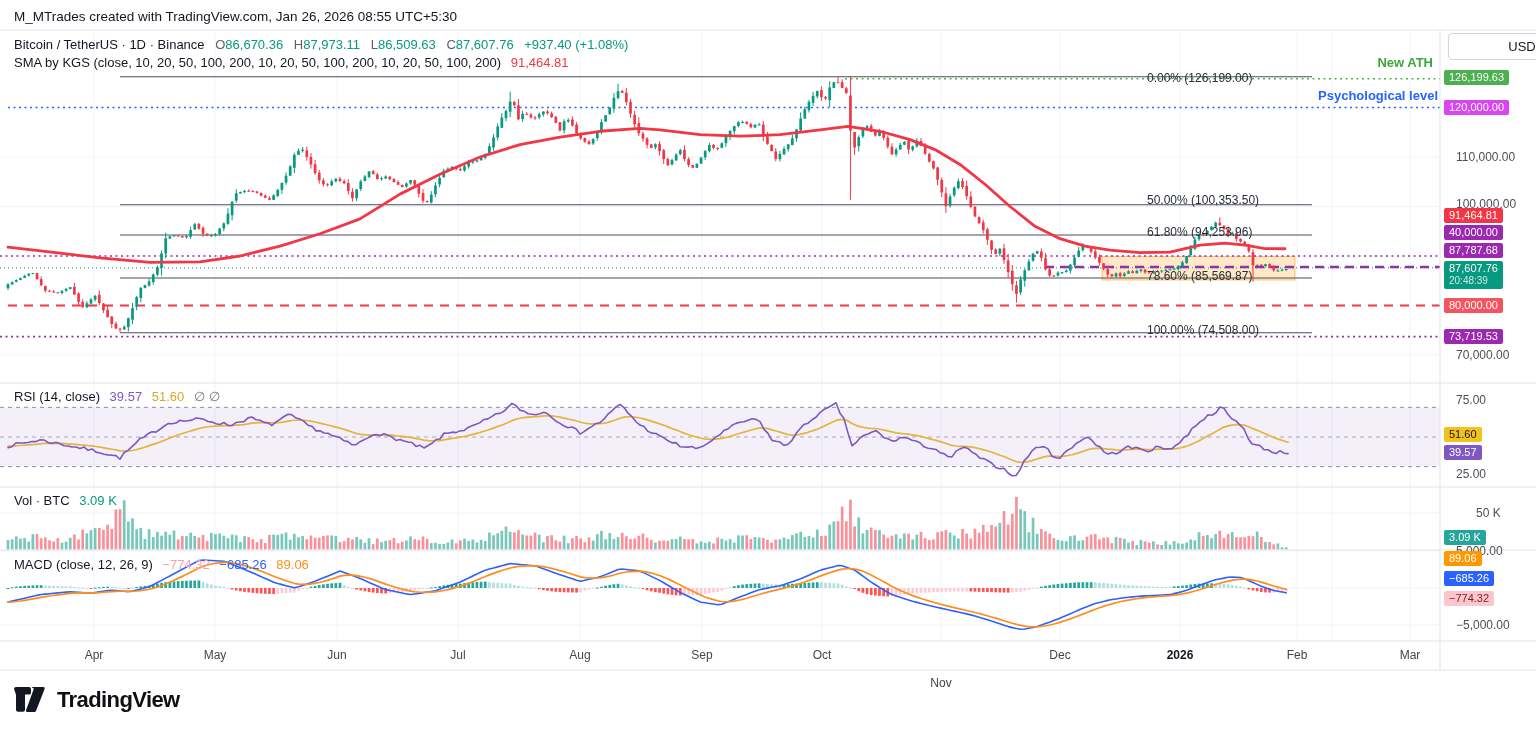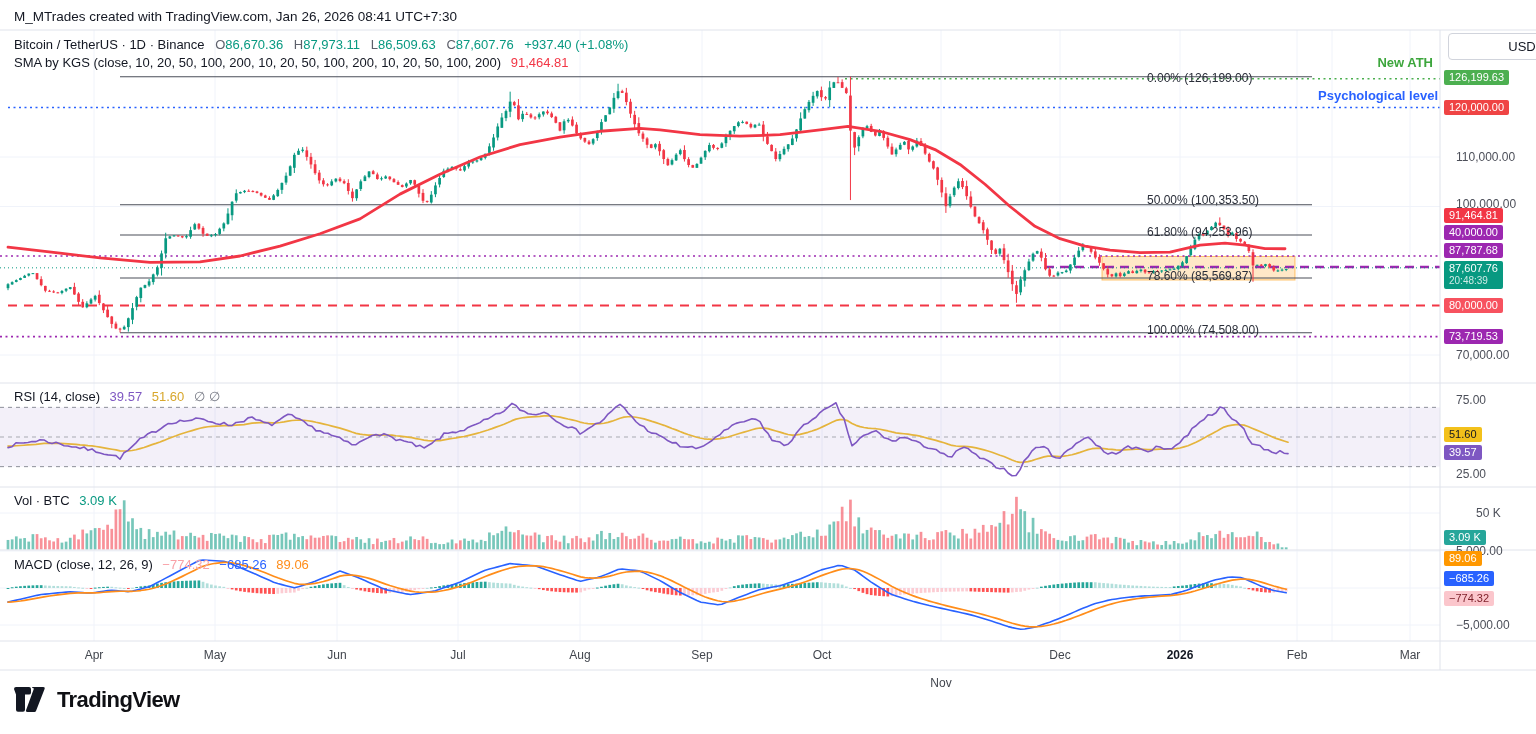--- a/index.html
+++ b/index.html
@@ -1318,21 +1318,21 @@
       <polyline points="8,447.61442471680044 12,446.6959242690951 16,442.7060240883678 20,442.95305003730954 24,442.84382640617343 28,442.515586964041 32,441.5599416892901 36,441.62378573962303 40,439.7705874547735 44,439.9330052700241 48,442.3989057939077 52,443.55007141127436 56,442.1792860562553 60,443.8413008242945 64,445.77176845208555 68,445.95434440952295 72,447.00905212237933 76,446.9406052053422 80,448.5767682915901 84,446.94500210354727 88,450.3287606731951 92,448.879460209926 96,452.1089745150606 100,453.06572896467895 104,454.2107044049203 108,454.9105412910655 112,455.1818541150838 116,455.60582463511827 120,459.23131174391506 124,452.70123460522296 128,450.4252194231898 132,446.63198858997225 136,442.87231709574905 140,438.30480457217993 144,437.1501999518797 148,433.72788033696264 152,431.6922636240199 156,432.1219964606613 160,429.2746076251194 164,426.26000343779475 168,423.64927854674306 172,423.70700110873827 176,423.0710466523692 180,420.2613410139208 184,421.28408769464744 188,420.6843058205247 192,420.1406436779474 196,418.0496890682901 200,418.5179455827475 204,419.3605007286345 208,421.4202052398498 212,422.11829977324606 216,423.68034697354335 220,424.4892090067143 224,422.50890014817566 228,425.39607276194295 232,425.51978612844647 236,422.47039452867955 240,422.0397896604389 244,421.6010215013102 248,417.84553058358284 252,417.0032874651924 256,419.809956372112 260,420.299996633254 264,422.38857195561377 268,422.92859330373255 272,425.4842689672783 276,421.9456918745935 280,419.4501622742787 284,416.51893744304033 288,414.20030970954895 292,414.7835750476122 296,418.01727876708657 300,419.0723309420273 304,421.4274175357074 308,425.28348551262917 312,426.33742409971654 316,430.88215380641225 320,430.7269069592878 324,433.0523437823564 328,433.30258729534296 332,435.5809933980286 336,436.53676111496986 340,437.52593057949844 344,440.7915705934465 348,441.62413750387725 352,444.79666083686055 356,444.7083678268194 360,441.70265736911443 364,439.70237329084426 368,437.8884126454741 372,435.49276144530626 376,434.59891376537087 380,435.73049339101465 384,433.64905418444425 388,435.2238736217171 392,437.128103806369 396,440.50084688469025 400,439.53768116123973 404,441.04372714737354 408,442.0313496792302 412,442.46465502646714 416,446.43175322144924 420,445.3367502256632 424,447.9521027080819 428,445.53693324963 432,443.21813505936416 436,439.5273466269001 440,439.0220441088453 444,433.02460650145264 448,433.30497872962655 452,432.1448070246965 456,432.63974626144466 460,430.8568173836768 464,430.5685035584077 468,427.4798980352342 472,425.8490462405657 476,424.32201464639604 480,422.6238337920333 484,419.47199056129654 488,418.8517309975401 492,416.42677801953505 496,413.67579295415925 500,413.35829129566997 504,411.3198450572789 508,407.1016046356335 512,403.38973879224807 516,405.485100539407 520,410.14584939577844 524,411.1516761471803 528,413.72808094154385 532,414.31423965044814 536,414.75190868458895 540,413.7124201323713 544,412.2541327778672 548,413.99187732592225 552,417.843839865389 556,421.2019277380978 560,423.3609613645673 564,425.9623774989992 568,427.7391249392182 572,427.0793643888533 576,428.7730384131968 580,434.1224545753002 584,431.6443367510587 588,428.7533071102574 592,426.3475678081363 596,423.4467485227659 600,422.66798467517646 604,419.14522370393576 608,414.0604997695163 612,410.7954721101448 616,406.92599421196434 620,404.33347613547 624,407.52436170466245 628,413.039988110125 632,416.6495150784254 636,421.75252083761245 640,425.06317658405004 644,426.5459307530448 648,431.387792065151 652,433.14419332270325 656,433.4710547266528 660,435.83716645253446 664,437.8003695161939 668,440.8012444022372 672,442.8362486723885 676,442.6110009221509 680,446.76326846675573 684,446.9642707036659 688,447.1458213672787 692,446.48275013694166 696,448.5888563949242 700,447.1543404695541 704,445.697848432377 708,443.1462108085602 712,440.5334364023134 716,436.8684316528589 720,434.7743592145443 724,430.30735532078893 728,429.0473370259404 732,425.20958620577306 736,423.35675085841865 740,422.21550077807905 744,421.766685177928 748,420.18231469989234 752,418.6955211083392 756,419.38896374422393 760,421.6410175259933 764,429.31920941565187 768,433.3533917088881 772,440.34786869769545 776,441.26173069062406 780,442.0782438570548 784,445.4469633774183 788,444.2810835158995 792,440.3573270822976 796,433.59977500439754 800,428.77548024447265 804,424.39763493861255 808,423.1445307216123 812,419.79776540205626 816,417.2245748883188 820,412.5372916130051 824,409.4381872279421 828,407.57456737320126 832,405.24550105748824 836,402.7963527496681 840,413.30476571482916 844,418.5261182768817 848,433.1208036365328 852,445.7434928011522 856,442.7148320789188 860,438.01744365109505 864,435.23040142431324 868,434.02336932375175 872,431.9703674511718 876,430.6484186515436 880,433.70543173333255 884,437.81015050109477 888,438.78093083655835 892,440.9098096885234 896,440.9433518021852 900,437.68954204601795 904,437.42424089090525 908,438.2685316882431 912,440.27110883378737 916,441.04838739228495 920,442.7908262704313 924,446.8154950109795 928,448.18257260735334 932,448.70888750487563 936,449.4458904421056 940,452.6742620003646 944,453.59947566570344 948,456.5496604959766 952,456.87303640775383 956,451.09092899776994 960,448.8859474312514 964,447.2705798675137 968,448.4655322477422 972,452.08586614979174 976,454.30134363978357 980,458.3112854672372 984,458.6332064158991 988,460.78791308256984 992,463.2117388324415 996,467.77449476818 1000,468.7677748896356 1004,468.2680130492349 1008,472.9828807579523 1012,475.75197276773775 1016,475.4972039437592 1020,469.8791141565541 1024,460.8561248367628 1028,456.9367638063207 1032,450.90402169625463 1036,447.42576152822164 1040,447.2403616629956 1044,446.6614495251775 1048,448.91279109068216 1052,456.2434051164761 1056,457.712476247102 1060,458.1419610648677 1064,453.14067494791 1068,449.93645090902595 1072,447.87402128835765 1076,443.52073995152114 1080,441.3582320018932 1084,438.54151325346527 1088,437.2232403405532 1092,440.3947627214119 1096,445.283246994704 1100,446.6888852574825 1104,451.9070124756917 1108,454.07856535743923 1112,452.3950637042374 1116,454.0367630433366 1120,452.0413606306538 1124,448.3645635287985 1128,445.96429766079785 1132,448.7267277993113 1136,447.3368586391732 1140,448.6232471464276 1144,450.35875473664703 1148,451.75936353560536 1152,450.5328704301193 1156,446.21720269251614 1160,446.96892980808764 1164,449.1084176416174 1168,448.77628198722005 1172,448.5885333768651 1176,445.23130400726944 1180,442.58912504449484 1184,437.19228515123575 1188,435.239616626814 1192,428.44742017763855 1196,425.7385308496207 1200,421.8941803798328 1204,419.54914947042613 1208,414.68218155608076 1212,415.2332552936028 1216,412.7572205190733 1220,407.06948480864367 1224,408.2723188051358 1228,414.56175825722516 1232,418.971282761924 1236,420.8795723431259 1240,425.1457495756894 1244,428.94378076188264 1248,438.21540934319796 1252,444.0616007228866 1256,444.7972496419251 1260,445.54185849832743 1264,449.7762449986786 1268,449.77473976457117 1272,452.2603359096721 1276,453.5736432462746 1280,450.6982338428501 1284,453.19442269589433 1288,453.6610404282749" fill="none" stroke="#7e57c2" stroke-width="1.6" stroke-linejoin="round" stroke-linecap="round"></polyline>
       <line x1="0" y1="30" x2="1536" y2="30" stroke="#e0e3eb" stroke-width="1"></line>
       <line x1="0" y1="383" x2="1536" y2="383" stroke="#e0e3eb" stroke-width="1"></line>
       <line x1="0" y1="487" x2="1536" y2="487" stroke="#e0e3eb" stroke-width="1"></line>
       <line x1="0" y1="550" x2="1536" y2="550" stroke="#e0e3eb" stroke-width="1"></line>
       <line x1="0" y1="641" x2="1536" y2="641" stroke="#e0e3eb" stroke-width="1"></line>
       <line x1="0" y1="670" x2="1536" y2="670" stroke="#e0e3eb" stroke-width="1"></line>
       <line x1="1440" y1="30" x2="1440" y2="670" stroke="#e0e3eb" stroke-width="1"></line>
     </svg>
 
-  <div class="abs attrib">M_MTrades created with TradingView.com, Jan 26, 2026 08:41 UTC+7:30</div>
+  <div class="abs attrib">M_MTrades created with TradingView.com, Jan 26, 2026 08:55 UTC+5:30</div>
 
   <div class="abs row-symbol">
     <span>Bitcoin / TetherUS</span>
     <span class="sep"> · </span><span>1D</span>
     <span class="sep"> · </span><span>Binance</span>
     <span class="ohlc-letter">O</span><span class="val-up">86,670.36</span>
     <span class="ohlc-letter">H</span><span class="val-up">87,973.11</span>
     <span class="ohlc-letter">L</span><span class="val-up">86,509.63</span>
     <span class="ohlc-letter">C</span><span class="val-up">87,607.76</span>
     <span class="val-up" style="margin-left:7px">+937.40 (+1.08%)</span>
@@ -1377,21 +1377,21 @@
       <div class="abs axis-label" style="top: 197px;">100,000.00</div>
       <div class="abs axis-label" style="top: 348px;">70,000.00</div>
       <div class="abs axis-label" style="top: 393px;">75.00</div>
       <div class="abs axis-label" style="top: 467px;">25.00</div>
       <div class="abs axis-label" style="top: 506px; margin-left: 20px;">50 K</div>
       <div class="abs axis-label" style="top: 544px;">5,000.00</div>
       <div class="abs axis-label" style="top: 618px;">−5,000.00</div>
     </div>
   <div id="price-tags">
       <div class="abs tag" style="top: 70px; background: rgb(76, 175, 80); color: rgb(255, 255, 255);">126,199.63</div>
-      <div class="abs tag" style="top: 100px; background: #ef4444; color: rgb(255, 255, 255);">120,000.00</div>
+      <div class="abs tag" style="top: 100px; background: #d946ef; color: rgb(255, 255, 255);">120,000.00</div>
       <div class="abs tag" style="top: 208px; background: rgb(242, 54, 69); color: rgb(255, 255, 255);">91,464.81</div>
       <div class="abs tag" style="top: 225px; background: rgb(156, 39, 176); color: rgb(255, 255, 255);">40,000.00</div>
       <div class="abs tag" style="top: 243px; background: rgb(156, 39, 176); color: rgb(255, 255, 255);">87,787.68</div>
       <div class="abs tag" style="top: 261px; background: rgb(8, 153, 129); color: rgb(255, 255, 255); height: 28px;">87,607.76<span class="sub">20:48:39</span></div>
       <div class="abs tag" style="top: 298px; background: rgb(247, 82, 95); color: rgb(255, 255, 255);">80,000.00</div>
       <div class="abs tag" style="top: 329px; background: rgb(156, 39, 176); color: rgb(255, 255, 255);">73,719.53</div>
       <div class="abs tag" style="top: 427px; background: rgb(243, 193, 27); color: rgb(19, 23, 34);">51.60</div>
       <div class="abs tag" style="top: 445px; background: rgb(126, 87, 194); color: rgb(255, 255, 255);">39.57</div>
       <div class="abs tag" style="top: 530px; background: rgb(38, 166, 154); color: rgb(255, 255, 255);">3.09 K</div>
       <div class="abs tag" style="top: 551px; background: rgb(255, 152, 0); color: rgb(255, 255, 255);">89.06</div>

